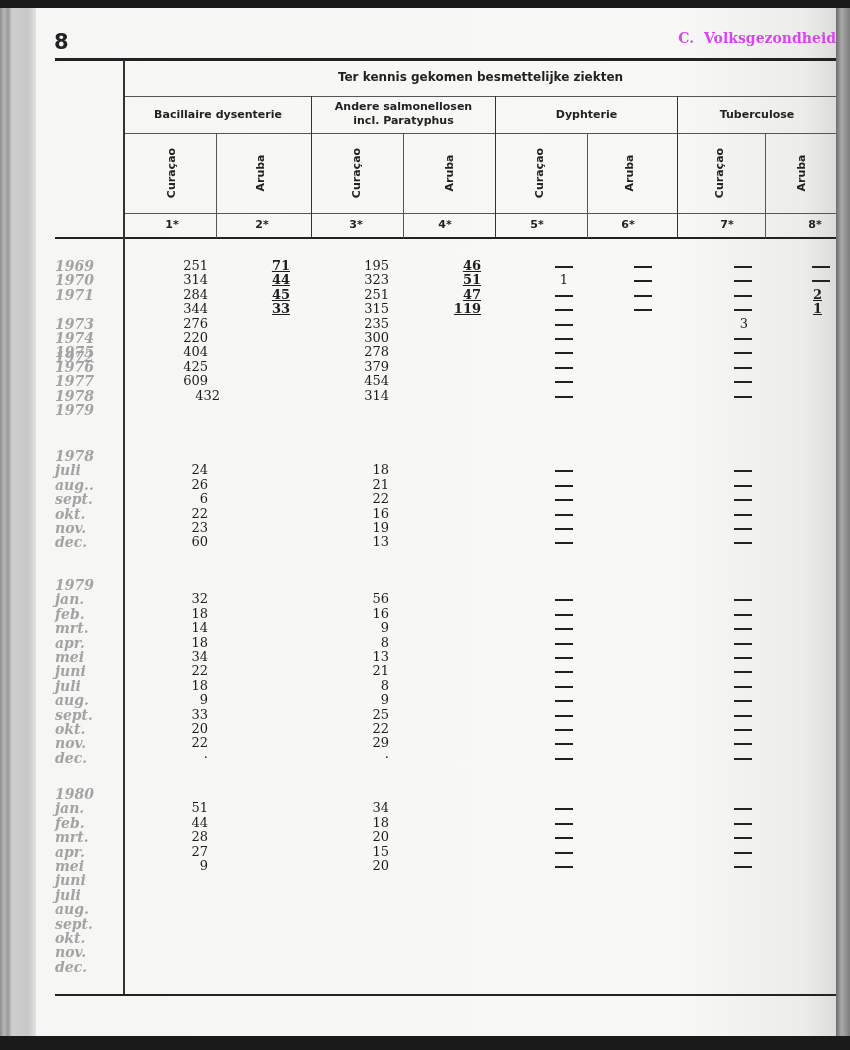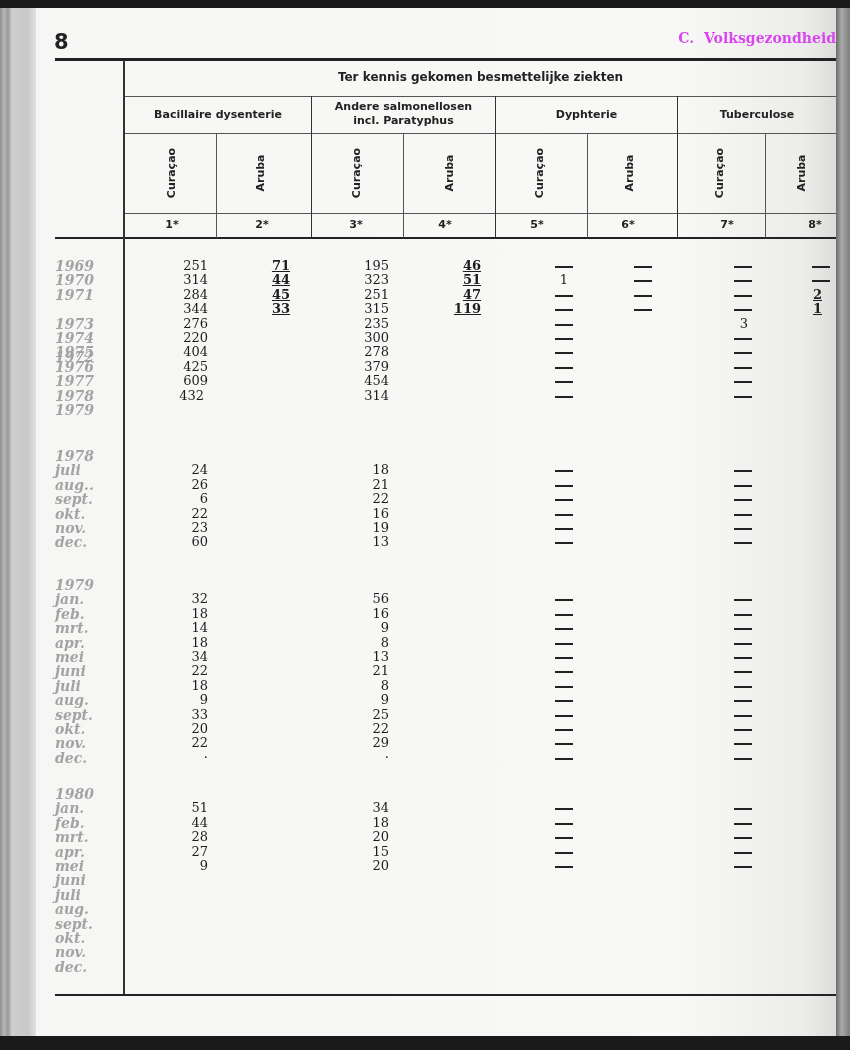--- a/index.html
+++ b/index.html
@@ -193,21 +193,21 @@
     <div class="cell" style="top: 359.8px; left: 168px;">425</div>
     <div class="cell" style="top: 359.8px; left: 349px;">379</div>
     <div class="dash" style="top: 366.8px; left: 555px;"></div>
     <div class="dash" style="top: 366.8px; left: 734px;"></div>
     <div class="rowlabel" style="top: 374.2px;">1977</div>
     <div class="cell" style="top: 374.2px; left: 168px;">609</div>
     <div class="cell" style="top: 374.2px; left: 349px;">454</div>
     <div class="dash" style="top: 381.2px; left: 555px;"></div>
     <div class="dash" style="top: 381.2px; left: 734px;"></div>
     <div class="rowlabel" style="top: 388.6px;">1978</div>
-    <div class="cell" style="top: 388.6px; left: 164px;">432</div>
+    <div class="cell" style="top: 388.6px; left: 180px;">432</div>
     <div class="cell" style="top: 388.6px; left: 349px;">314</div>
     <div class="dash" style="top: 395.6px; left: 555px;"></div>
     <div class="dash" style="top: 395.6px; left: 734px;"></div>
     <div class="rowlabel" style="top: 403px;">1979</div>
     <div class="rowlabel" style="top: 449px;">1978</div>
     <div class="rowlabel" style="top: 463.4px;">juli</div>
     <div class="cell" style="top: 463.4px; left: 168px;">24</div>
     <div class="cell" style="top: 463.4px; left: 349px;">18</div>
     <div class="dash" style="top: 470.4px; left: 555px;"></div>
     <div class="dash" style="top: 470.4px; left: 734px;"></div>

